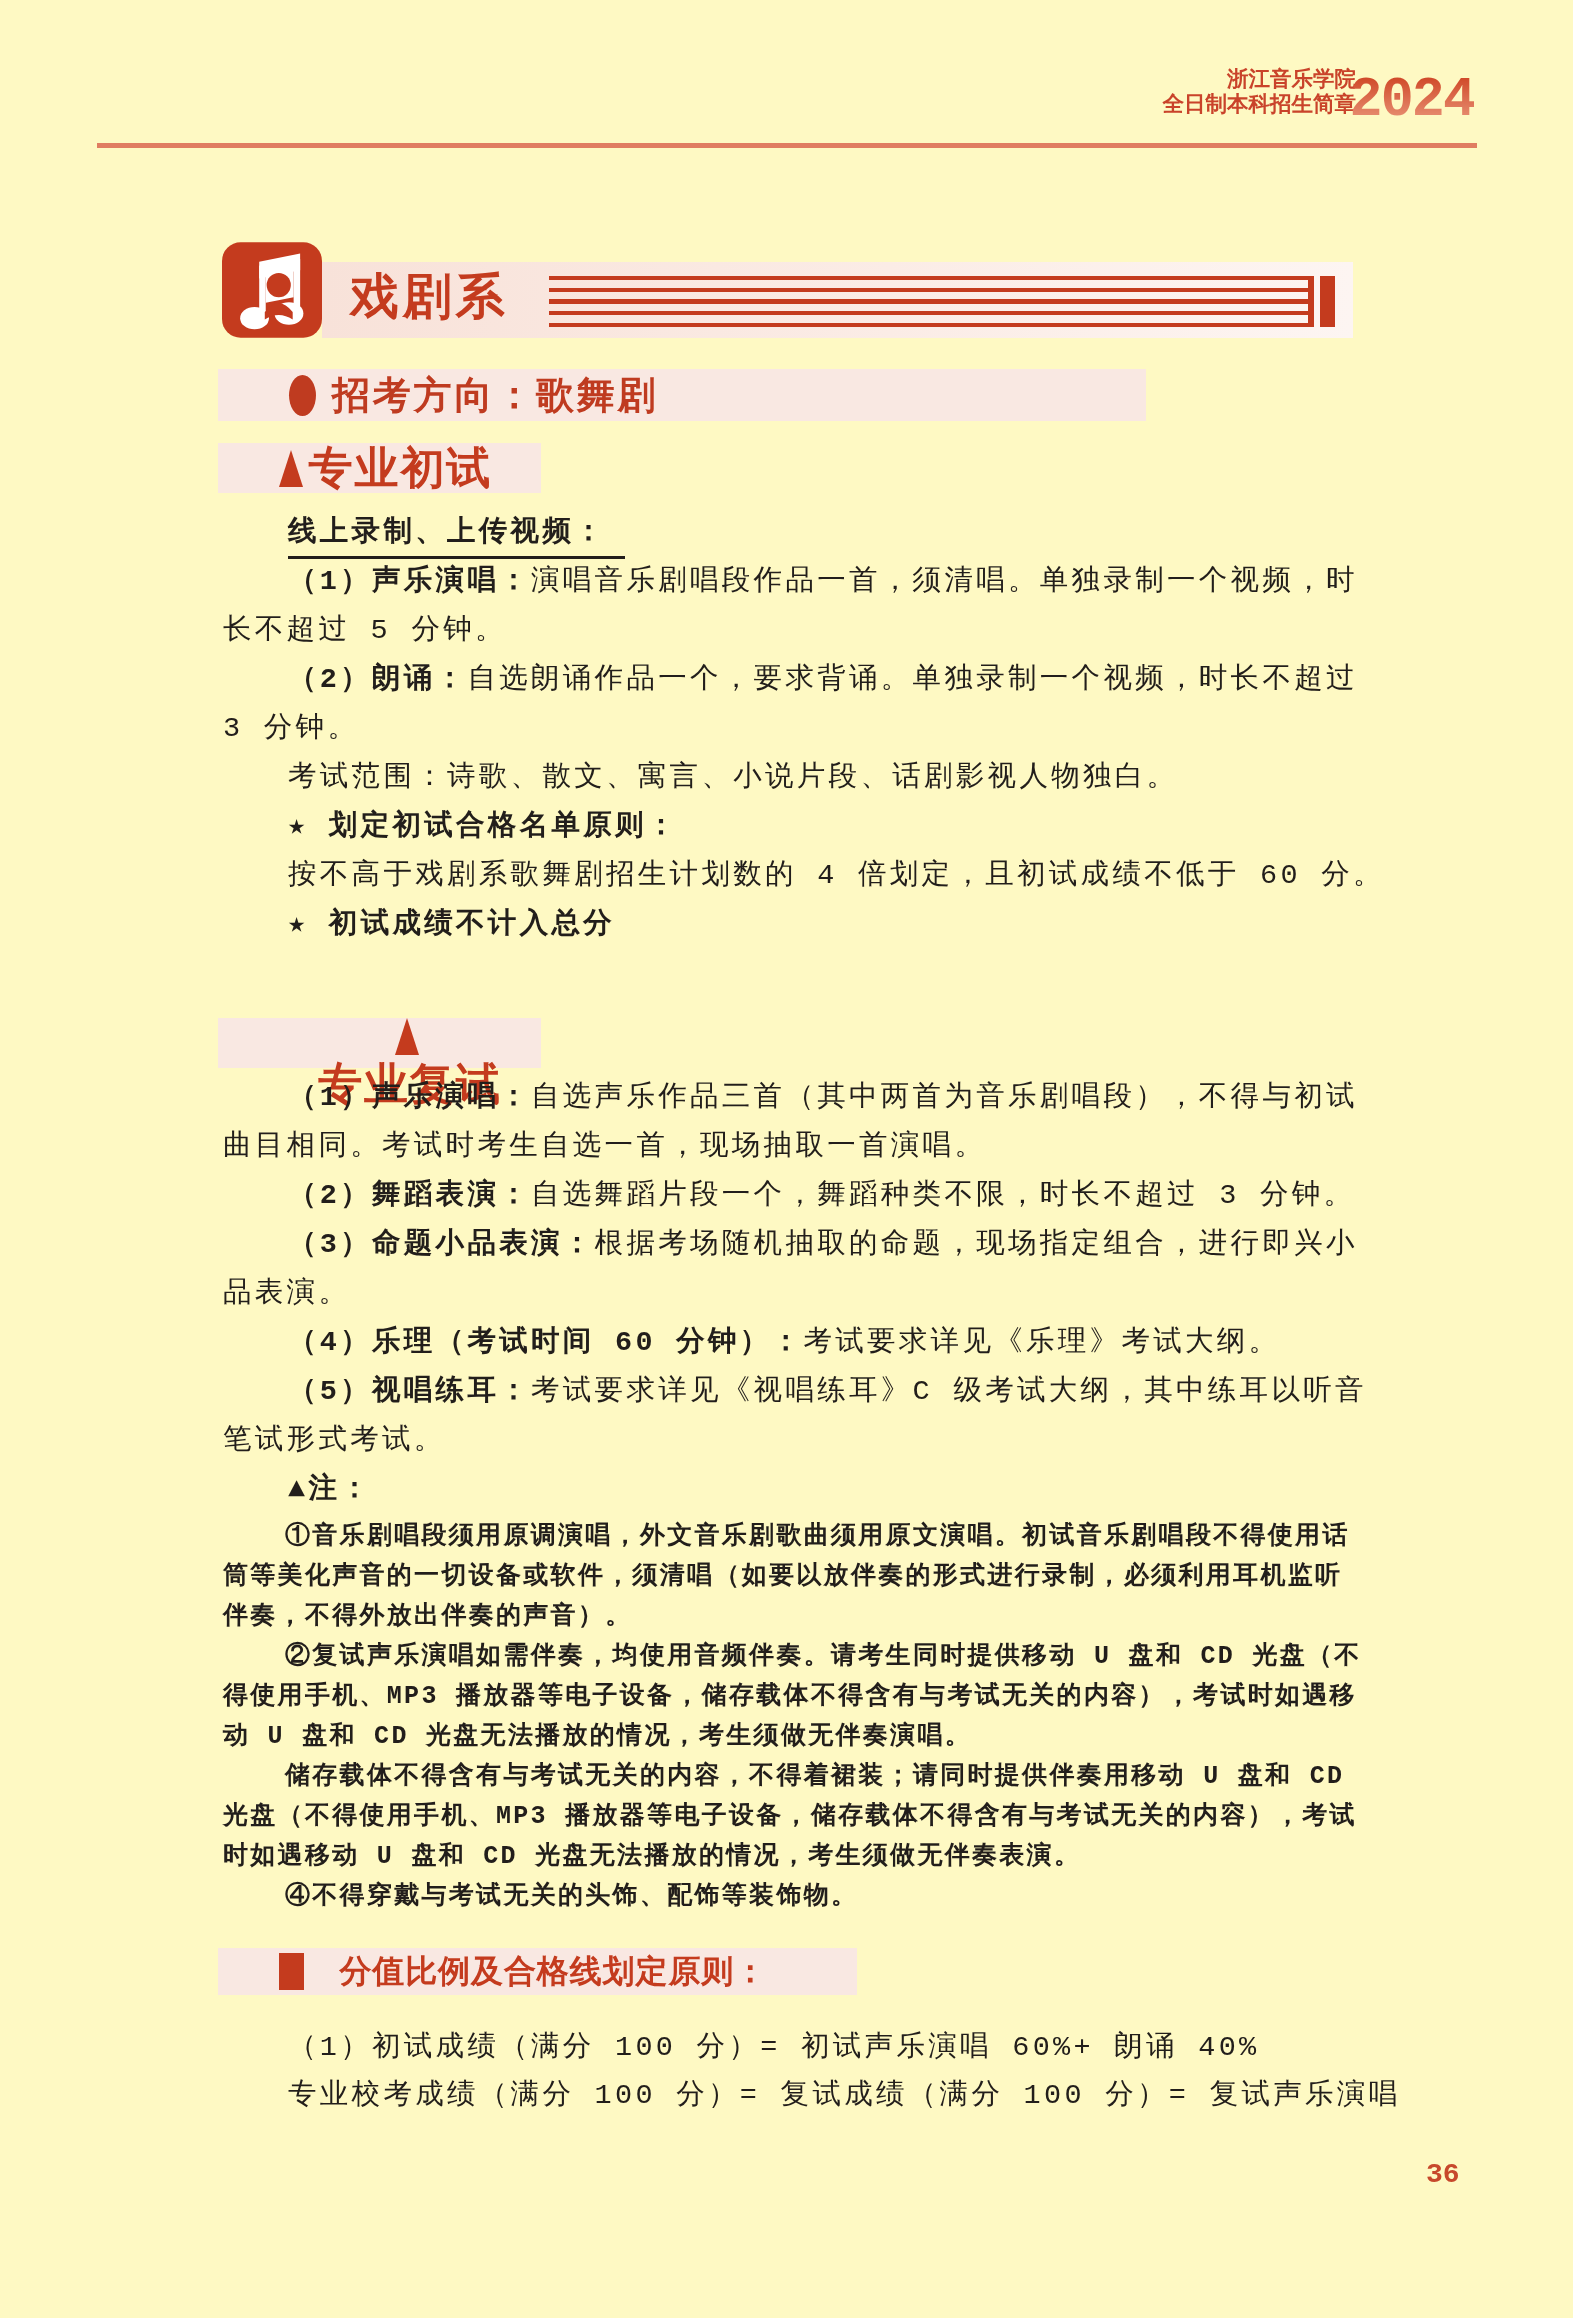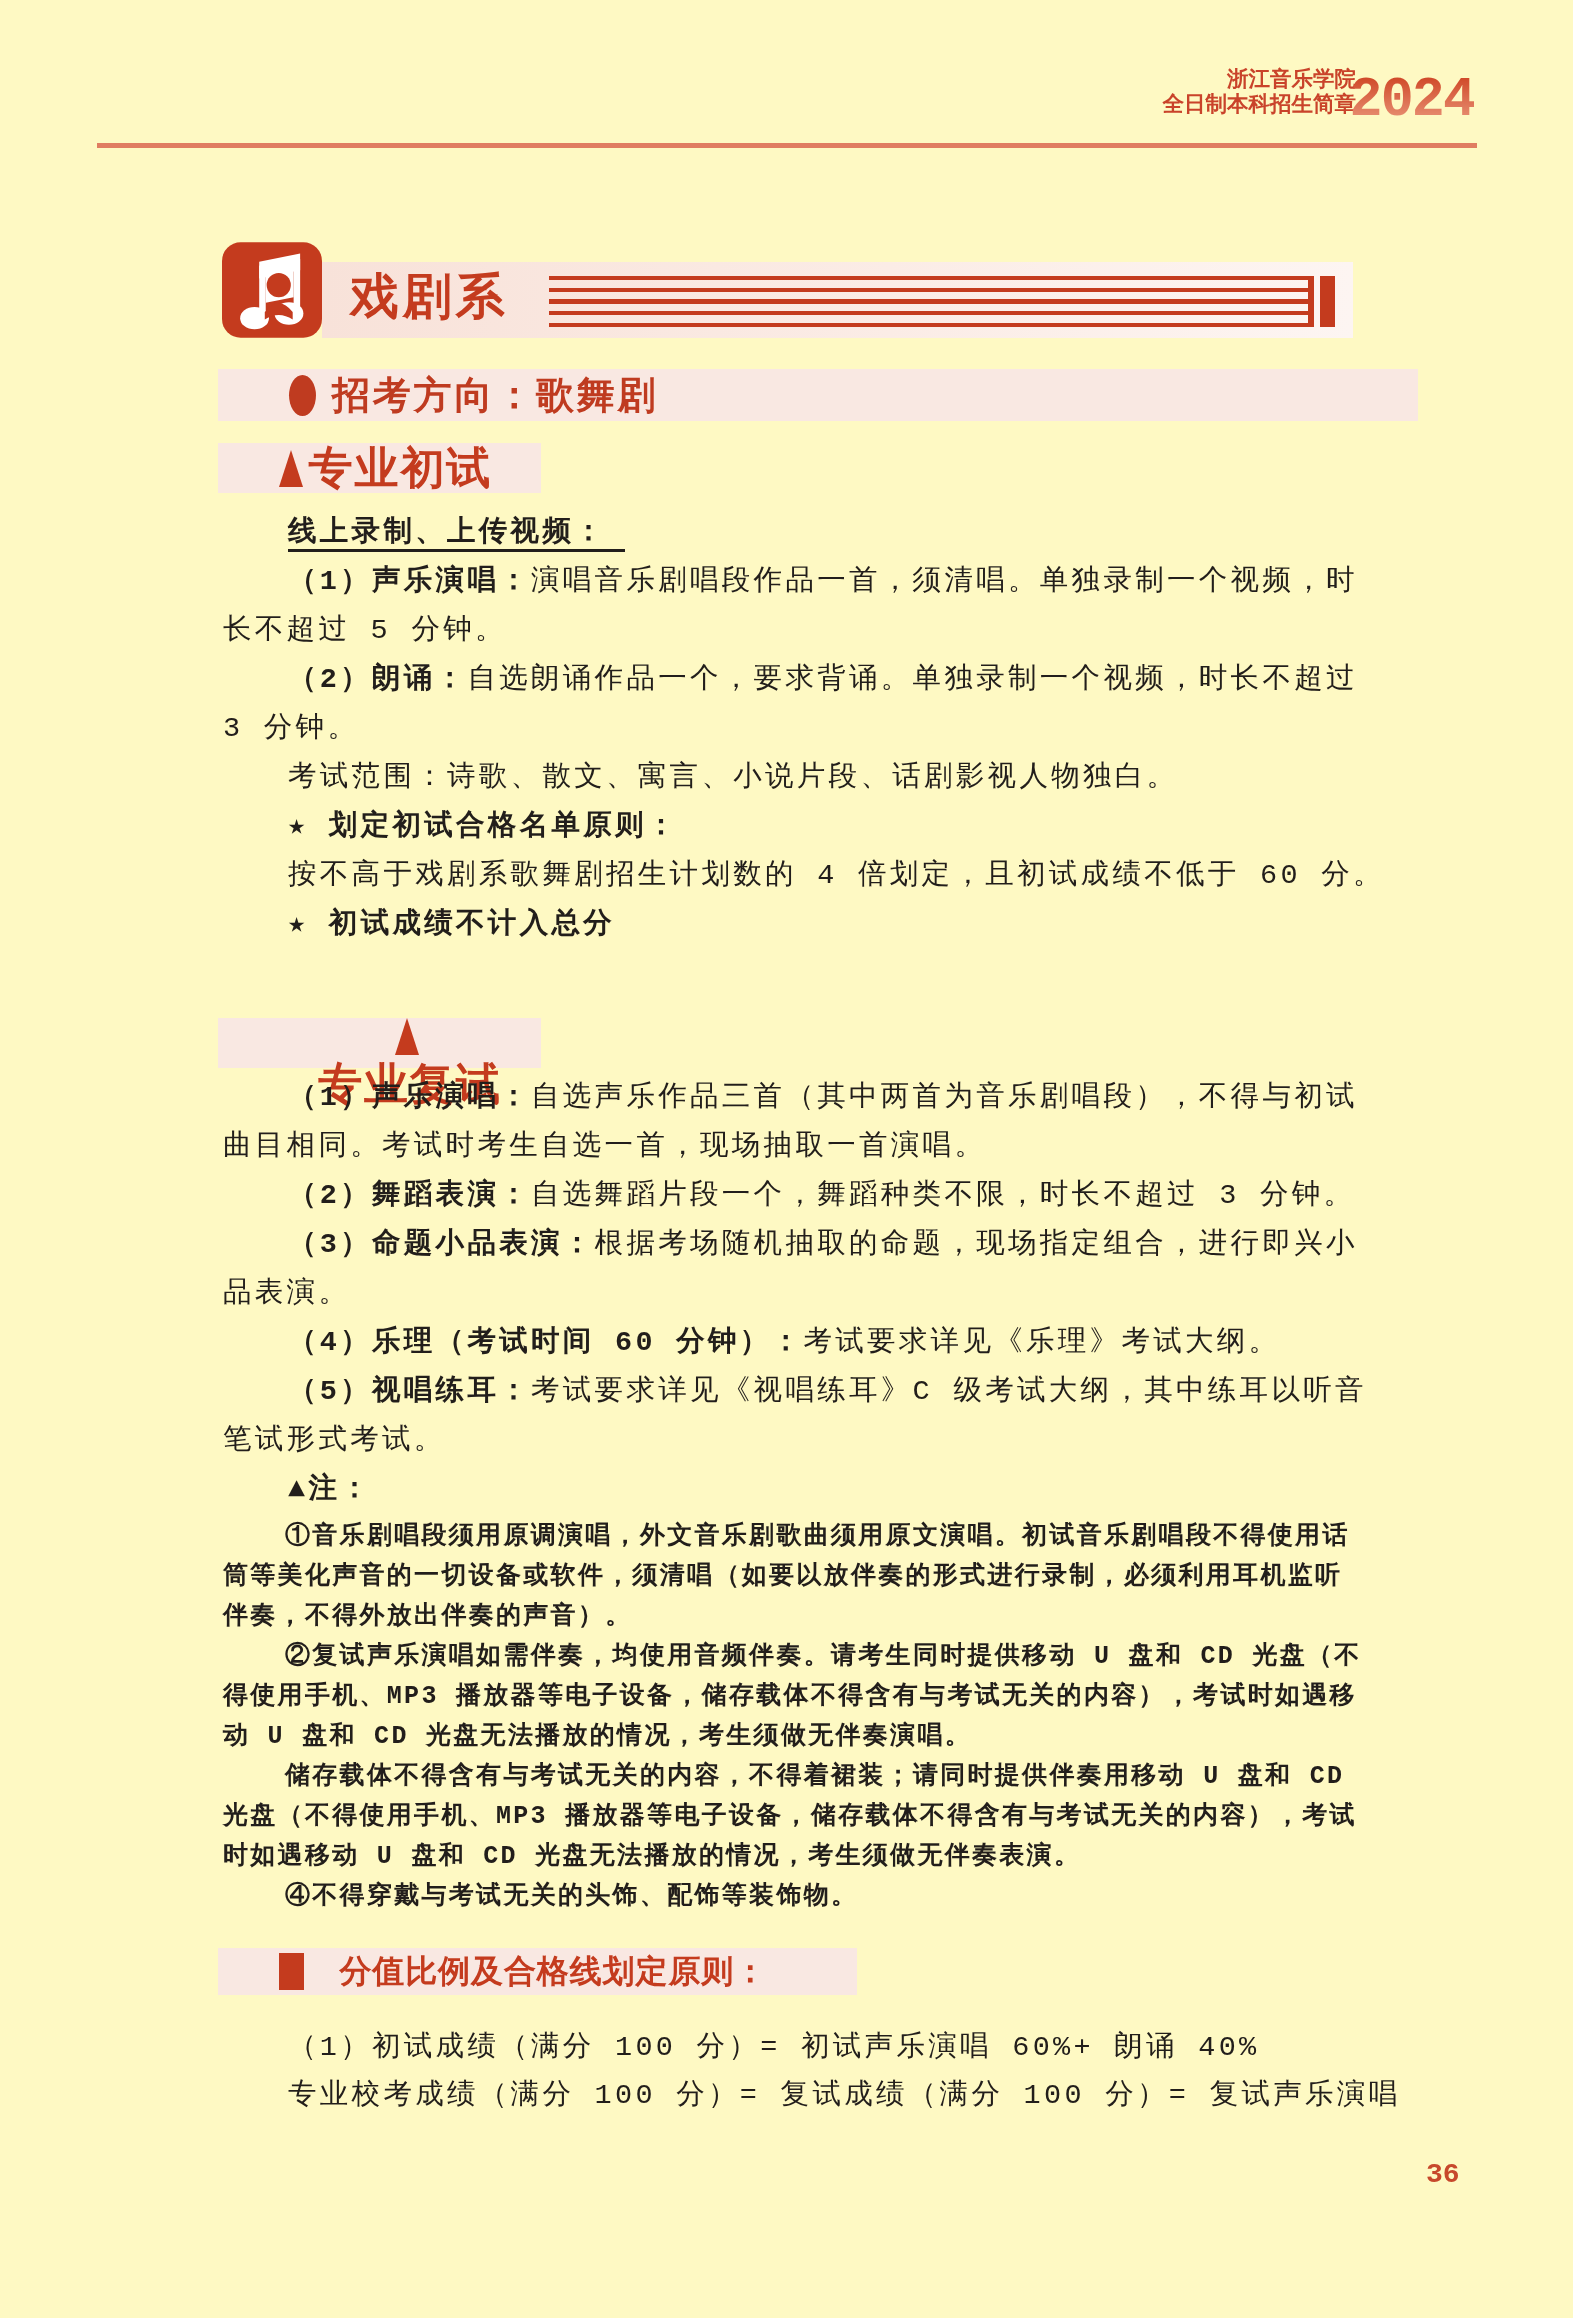--- a/index.html
+++ b/index.html
@@ -43,21 +43,21 @@
     font-size:49px; font-weight:700; letter-spacing:3.7px; color:#c43b1e;
   }
   .staff { position:absolute; left:549px; top:276px; width:786px; height:51px; }
   .staff-line { position:absolute; left:0; width:759px; height:4.2px; background:#c43b1e; }
   .staff-endbar-thin  { position:absolute; left:759px; top:0; width:5.6px; height:51px; background:#c43b1e; }
   .staff-endbar-thick { position:absolute; left:771px; top:0; width:15px; height:51px; background:#c43b1e; }
 
   
   .pink { background:#f9e8e2; }
   .direction-banner {
-    position:absolute; left:218px; top:369px; width:1200px; height:52px;
+    position:absolute; left:218px; top:369px; width:928px; height:52px;
     display:flex; align-items:center; padding-left:71px; box-sizing:border-box;
   }
   .bullet-ellipse { width:27px; height:41px; border-radius:50%; background:#bf3b20; margin-right:16px; flex:none; }
   .direction-label { font-size:38px; font-weight:700; letter-spacing:2.8px; color:#bf3b20; white-space:nowrap; }
 
   .sub-banner {
     position:absolute; left:218px; width:323px; height:50px;
     display:flex; align-items:center; padding-left:61px; box-sizing:border-box;
   }
   .sub-banner.first  { top:443px; }
@@ -76,21 +76,21 @@
   
   .textblock { position:absolute; left:223px; width:1162px; color:#221e1b; }
   .body1 { top:508px; }
   .body2 { top:1073px; }
   .notes { top:1517px; }
   .scorelines { top:2024px; }
 
   .line { height:49px; line-height:49px; font-size:28.5px; letter-spacing:3.3px; white-space:nowrap; }
   .line.indent { padding-left:65px; }
   .line b { font-weight:700; }
-  .u-head { font-weight:700; border-bottom:3.3px solid #221e1b; padding-right:18.7px; padding-bottom:0; }
+  .u-head { font-weight:700; border-bottom:3.3px solid #221e1b; padding-right:18.7px; padding-bottom:7px; }
 
   .notes .line { height:40px; line-height:40px; font-size:25px; letter-spacing:2.3px; font-weight:700; }
   .notes .line.indent { padding-left:62px; }
 
   .scorelines .line { height:48px; line-height:48px; }
 
   .page-number { position:absolute; left:1426px; top:2159px; font-size:28px; font-weight:700; color:#c7482b; }
 </style>
 </head>
 <body>

